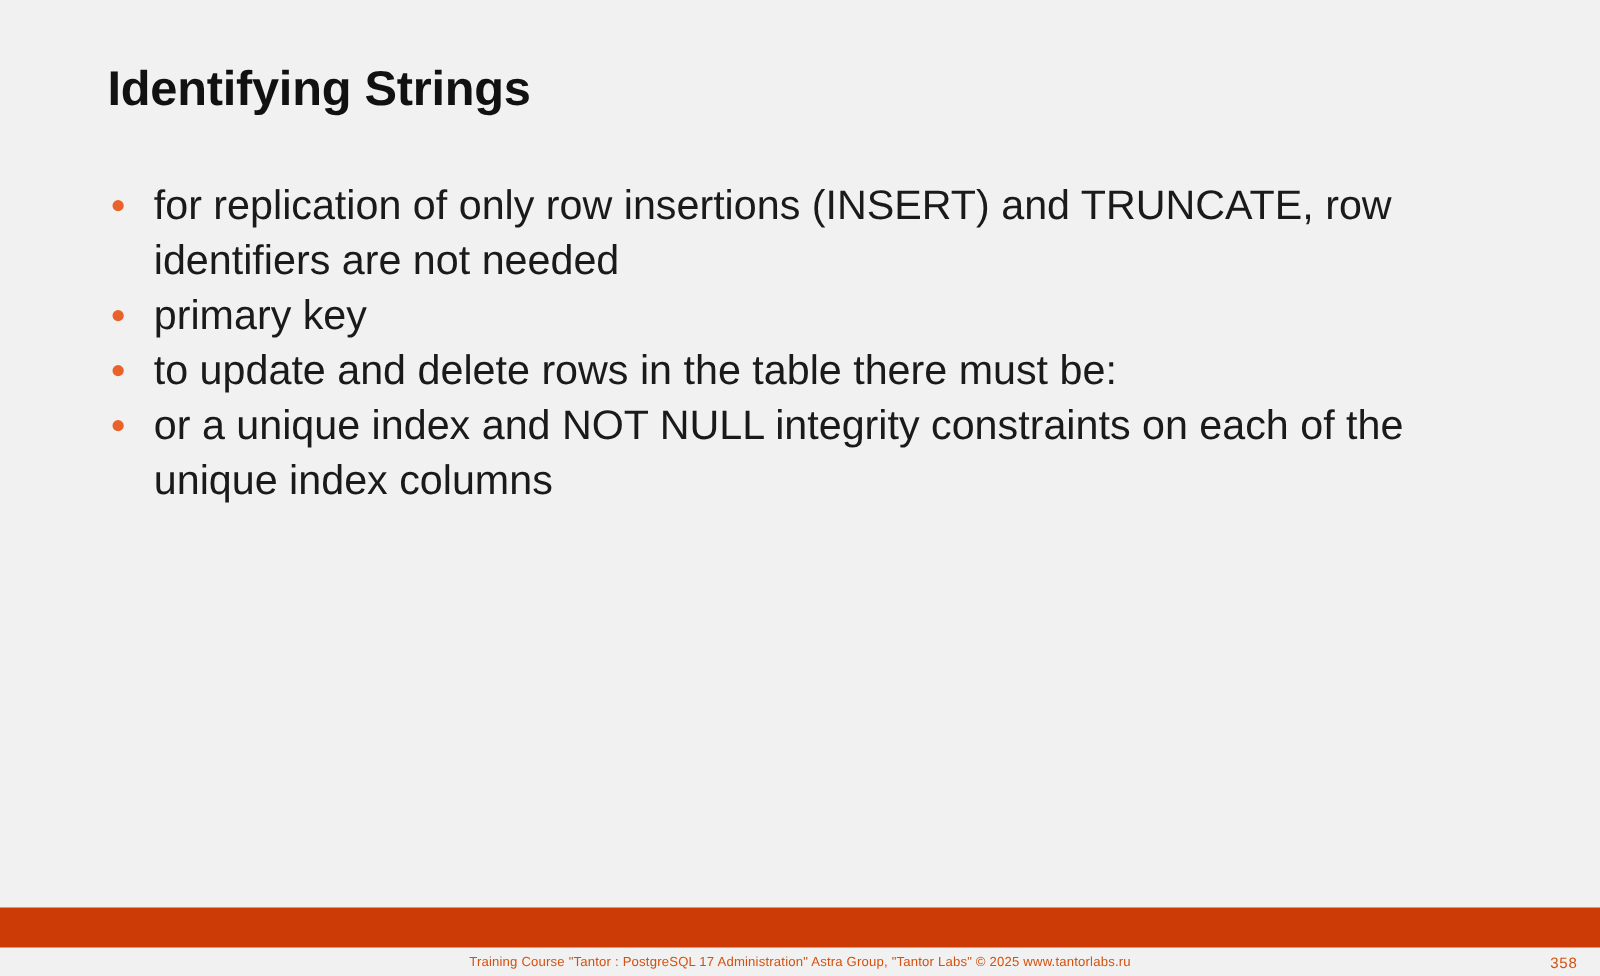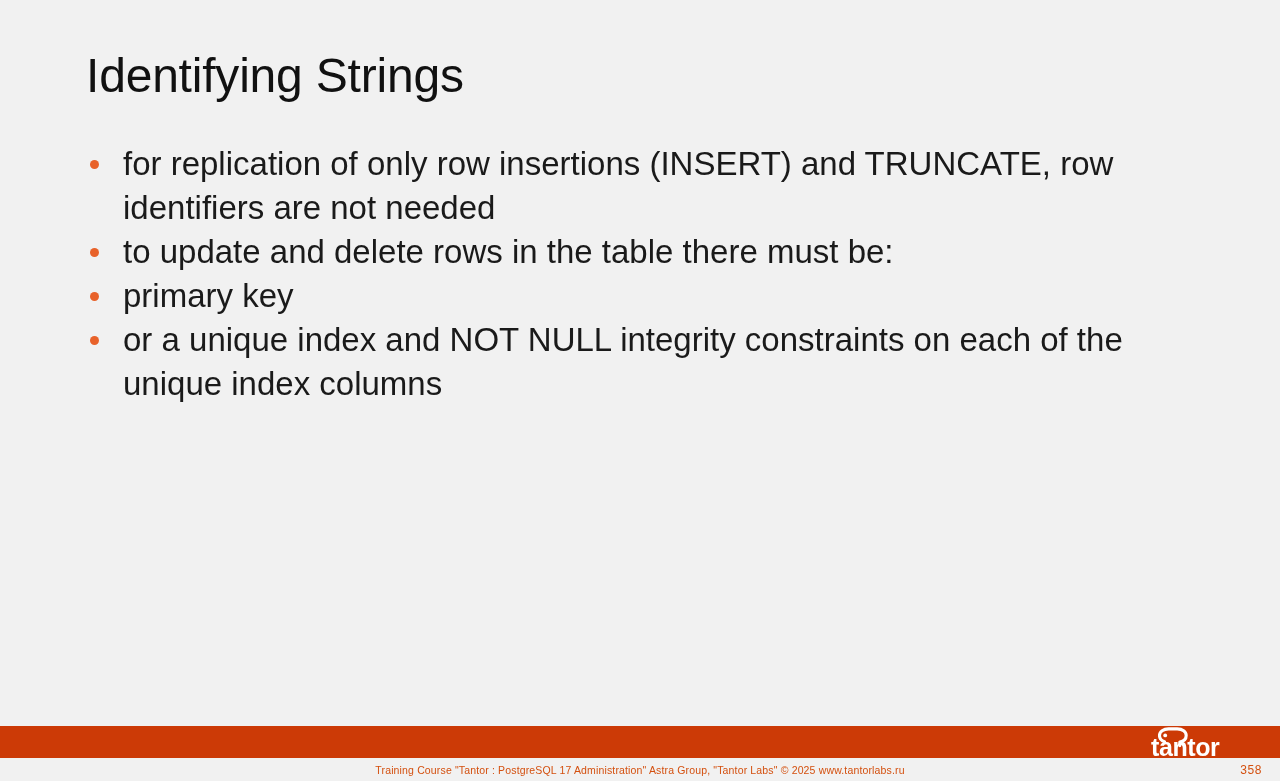--- a/index.html
+++ b/index.html
@@ -18,22 +18,22 @@
     width: 1280px;
     height: 781px;
     background: #f1f1f1;
   }
 
   
   .slide-title {
     position: absolute;
     left: 86px;
     top: 52px;
-    font-size: 48px;
-    font-weight: normal;
+    font-size: 39px;
+    font-weight: bold;
     line-height: 1.0;
     color: #111111;
     letter-spacing: -0.2px;
     white-space: nowrap;
     text-align: right;
   }
 
   
   .body {
     position: absolute;
@@ -112,48 +112,36 @@
 
   <div class="body">
 
     <div class="bullet-row">
       <span class="bullet-dot"></span>
       <span class="bullet-text">for replication of only row insertions (INSERT) and TRUNCATE, row identifiers are not needed</span>
     </div>
 
     <div class="bullet-row">
       <span class="bullet-dot"></span>
-      <span class="bullet-text">to update and delete rows in the table there must be:</span>
+      <span class="bullet-text">primary key</span>
     </div>
 
     <div class="bullet-row">
       <span class="bullet-dot"></span>
-      <span class="bullet-text">primary key</span>
+      <span class="bullet-text">to update and delete rows in the table there must be:</span>
     </div>
 
     <div class="bullet-row">
       <span class="bullet-dot"></span>
       <span class="bullet-text">or a unique index and NOT NULL integrity constraints on each of the unique index columns</span>
     </div>
 
 
   </div>
 
   <div class="footer-bar"></div>
 
-  <div class="logo">
-    <svg width="125" height="32" viewBox="0 0 125 32" xmlns="http://www.w3.org/2000/svg">
-
-      <g fill="none" stroke="#ffffff" stroke-width="3.1" stroke-linecap="round" stroke-linejoin="round">
-        <path d="M22.5 9.6 C22.5 5.6 26.4 2.9 31.6 2.9 L40.2 2.9 C45.4 2.9 49.2 5.6 49.2 9.6 C49.2 13.0 46.6 15.4 42.8 16.0 L42.8 19.6"></path>
-        <path d="M22.5 9.6 C22.5 12.6 24.6 14.9 27.6 15.7"></path>
-      </g>
-      <circle cx="28.2" cy="9.4" r="1.9" fill="#ffffff"></circle>
-
-      <text x="14" y="29.5" font-family="'Liberation Sans', sans-serif" font-size="25" font-weight="bold" letter-spacing="-0.4" fill="#ffffff">tantor</text>
-    </svg>
-  </div>
 
   <div class="footer-text">Training Course "Tantor : PostgreSQL 17 Administration" Astra Group, "Tantor Labs" © 2025  www.tantorlabs.ru</div>
 
   <div class="page-number">358</div>
 
 </div>
 
 </body></html>

